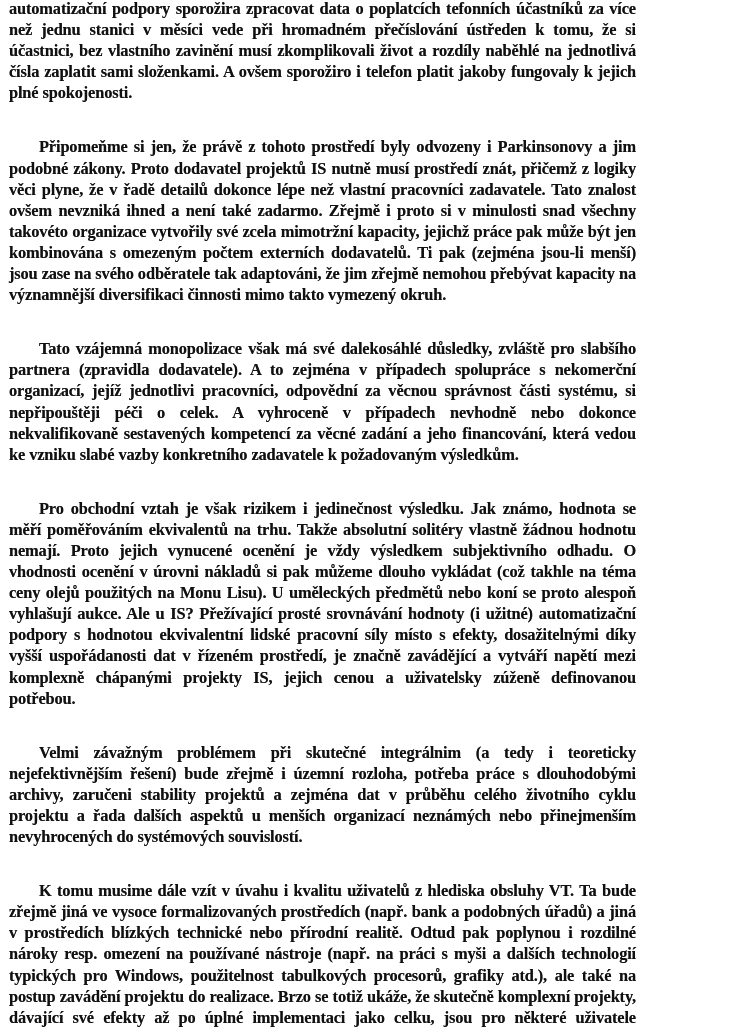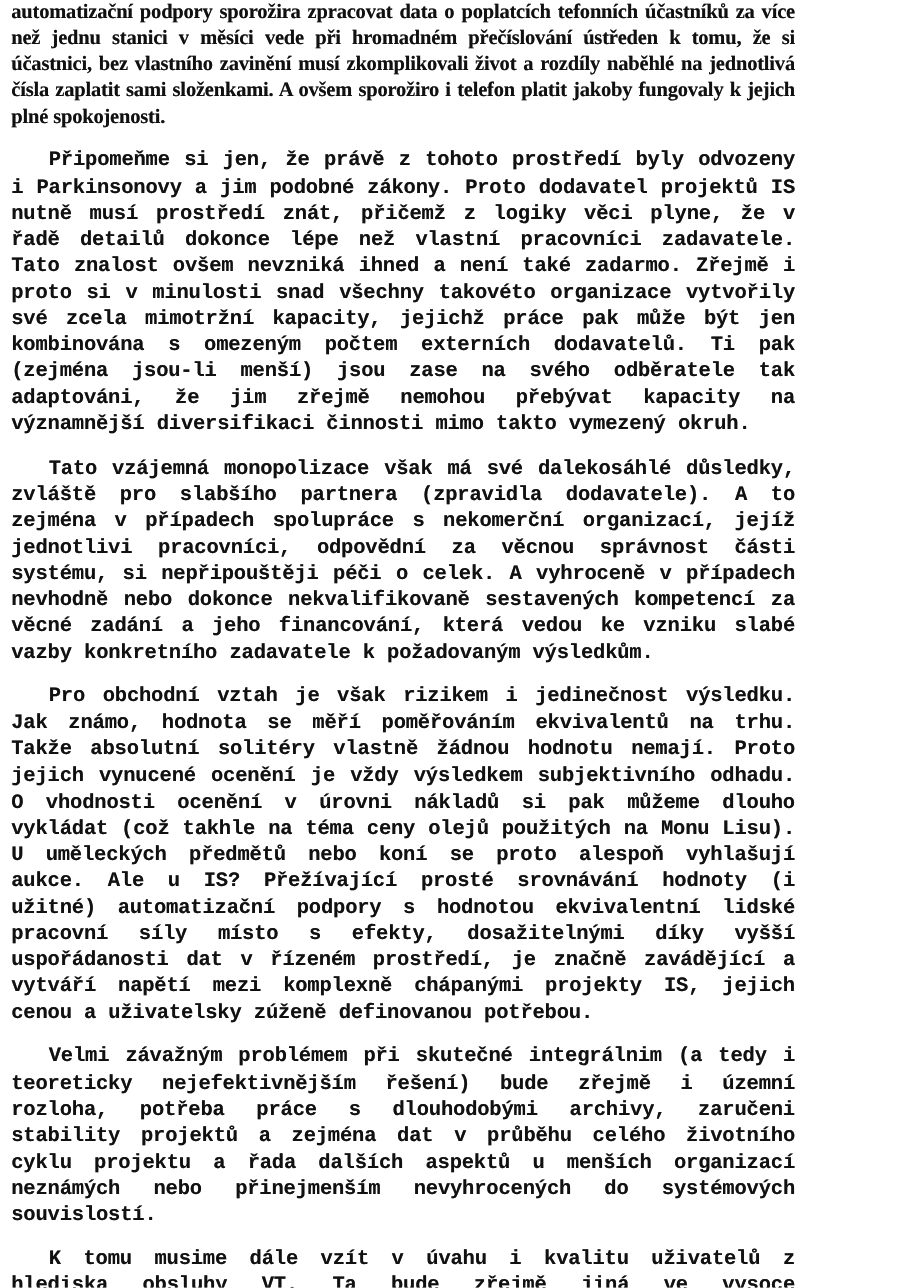--- a/index.html
+++ b/index.html
@@ -35,22 +35,21 @@
     color: #111111;
     letter-spacing: -0.15px;
     word-spacing: 0.1px;
     text-indent: 30px;
     -webkit-font-smoothing: none;
   }
   p.para.first {
     text-indent: 0;
   }
   p.para + p.para {
-    margin-top: 14px;
-    font-family: Liberation Mono, monospace;
+    margin-top: 33px;
   }
   
   .doc-body p {
     font-weight: 600;
     text-shadow: 0 0 0.35px rgba(0,0,0,0.55);
   }
 </style>
 </head>
 <body>
 

